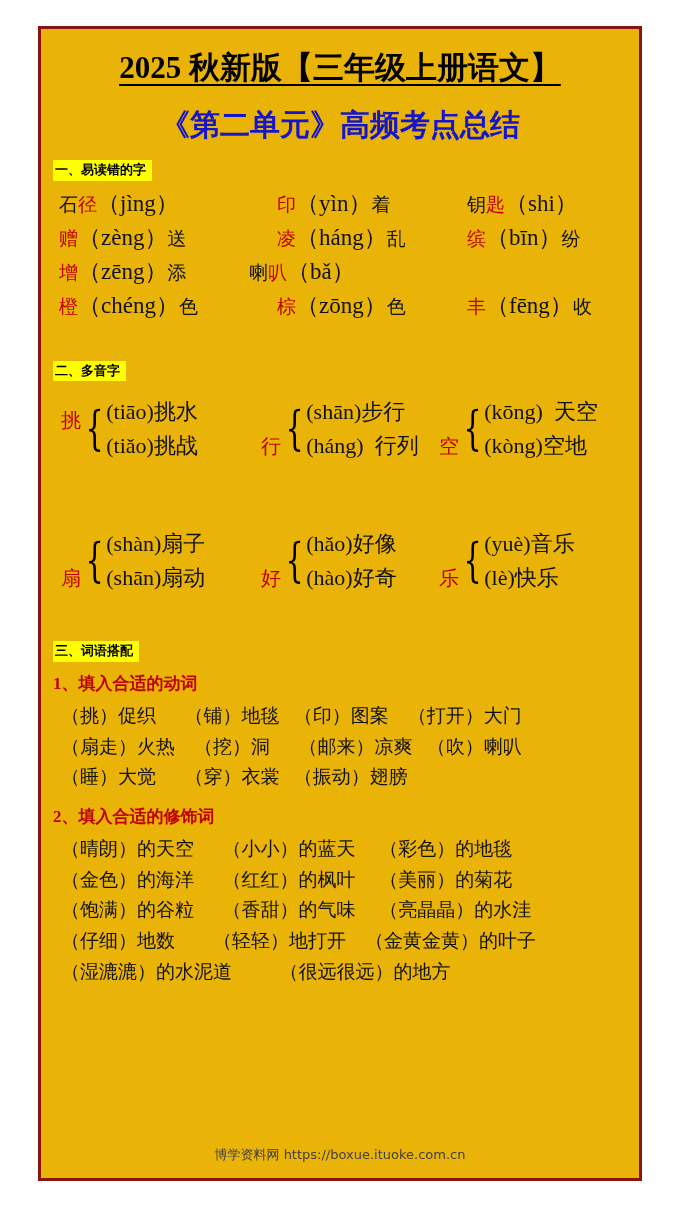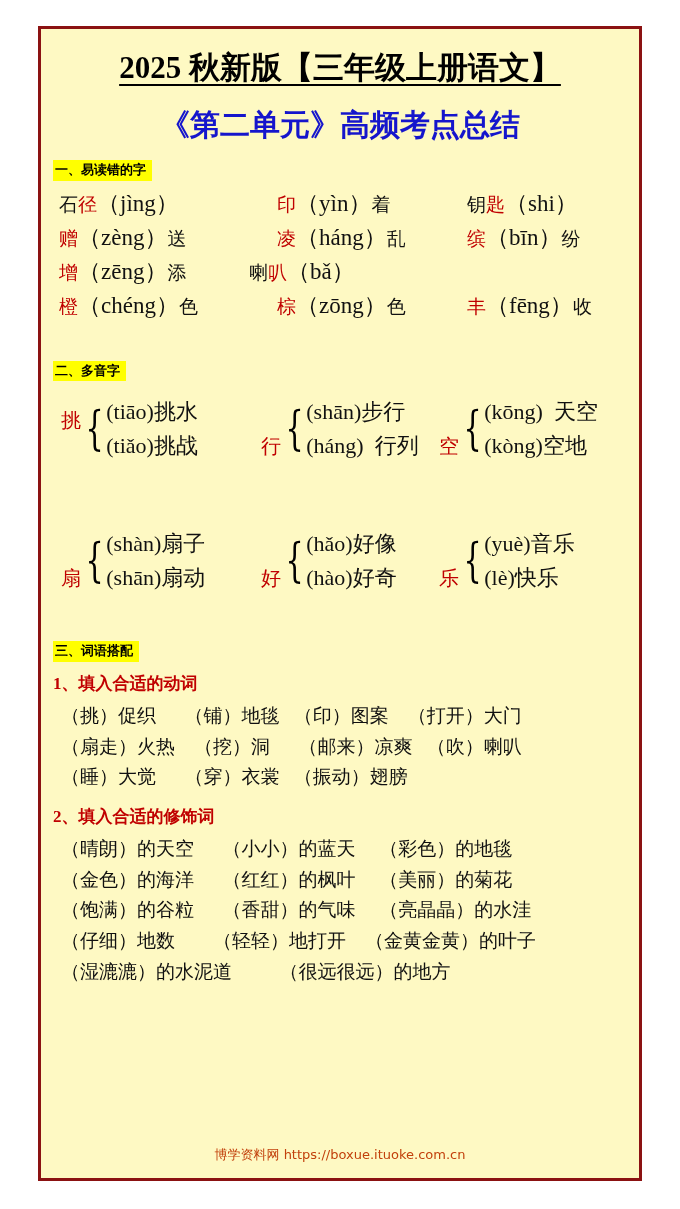--- a/index.html
+++ b/index.html
@@ -12,21 +12,21 @@
   #page {
     position: relative;
     width: 680px; height: 1209px;
     background: #ffffff;
   }
   #frame {
     position: absolute;
     left: 38px; top: 26px;
     width: 604px; height: 1155px;
     border: 3px solid #8B1212;
-    background: #fef9c3;
+    background: #eab308;
   }
   .inner { padding: 0 10px; }
 
   
   .title-main {
     text-align: center;
     font-size: 31px;
     font-weight: bold;
     color: #000000;
     letter-spacing: 0px;
@@ -131,21 +131,21 @@
     white-space: pre;
   }
 
   
   .footer {
     position: absolute;
     left: 0; right: 0;
     top: 1146px;
     text-align: center;
     font-size: 13px;
-    color: #c2410c;
+    color: #404040;
     font-family: "DejaVu Sans", "Liberation Sans", sans-serif;
   }
 </style>
 </head>
 <body>
 
 <div id="page">
   <div id="frame">
     <div class="inner">
 

